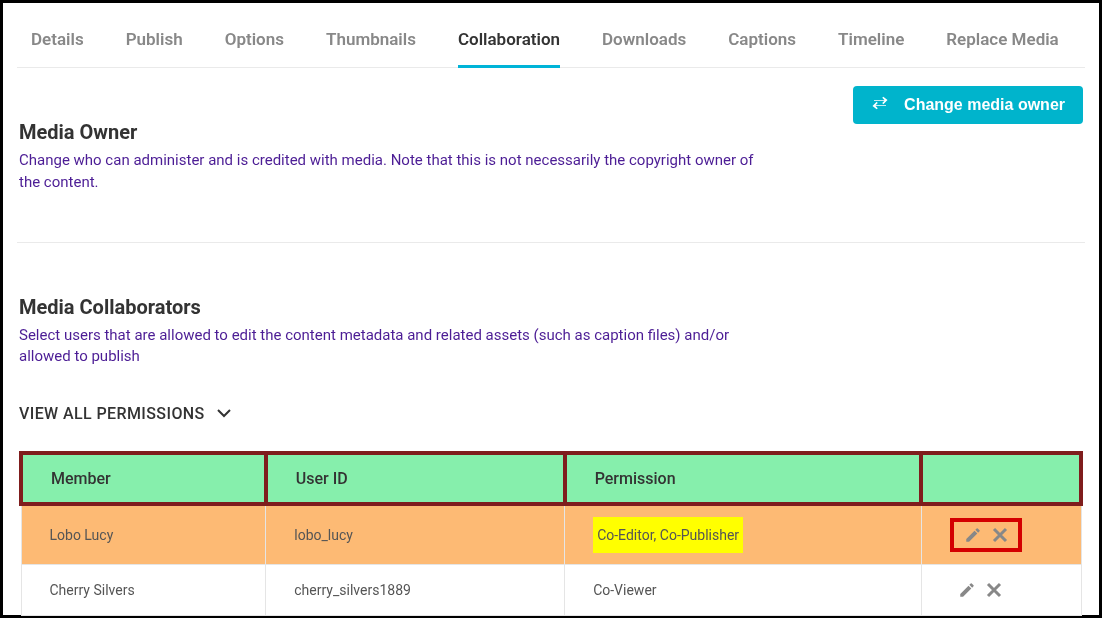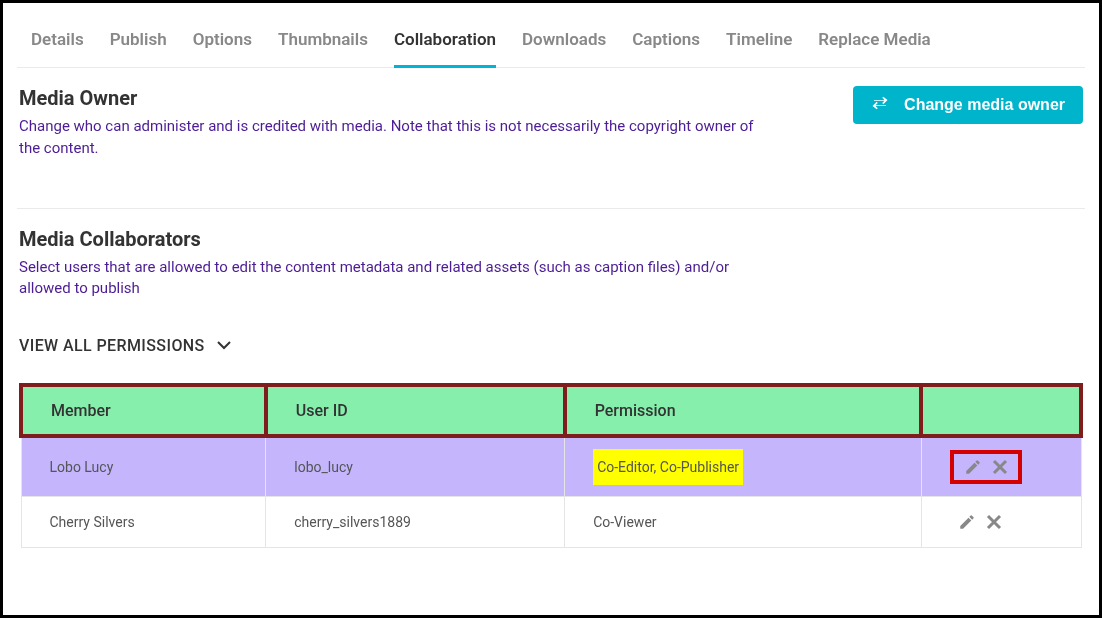--- a/index.html
+++ b/index.html
@@ -12,21 +12,21 @@
   }
   .outer-frame {
     border: 3px solid #000;
     width: 1102px;
     height: 618px;
     position: relative;
     padding: 8px 14px;
   }
   .tabs {
     display: flex;
-    gap: 26px;
+    gap: 42px;
     padding: 18px 14px 0 14px;
     border-bottom: 1px solid #eaeaea;
   }
   .tab {
     font-size: 17px;
     font-weight: 600;
     color: #888;
     padding-bottom: 16px;
     cursor: pointer;
     border-bottom: 3px solid transparent;
@@ -37,21 +37,21 @@
     border-bottom: 3px solid #00b4d8;
   }
   .section {
     padding: 18px 2px 0 2px;
   }
   .section-row {
     display: flex;
     justify-content: space-between;
     align-items: flex-start;
   }
-  .section-text { max-width: 740px; }
+  .section-text { max-width: 740px; margin-top: 34px; }
   .section-title {
     font-size: 20px;
     font-weight: 700;
     color: #333;
     margin-bottom: 6px;
   }
   .section-desc {
     font-size: 15px;
     color: #4c1d95;
     line-height: 1.45;
@@ -102,21 +102,21 @@
     border: 4px solid #7f1d1d;
     background: #86efac;
   }
   .collab-table td {
     padding: 12px 28px;
     border: 1px solid #e5e5e5;
     color: #555;
     font-size: 14px;
     vertical-align: middle;
   }
-  .collab-table tbody tr:first-child td { background: #c4b5fd; }
+  .collab-table tbody tr:first-child td { background: #fdba74; }
   .perm-highlight {
     background: #ffff00;
     padding: 10px 4px;
   }
   .actions-cell { width: 160px; }
   .action-icons {
     display: inline-flex;
     gap: 10px;
     align-items: center;
     padding: 4px 8px;

